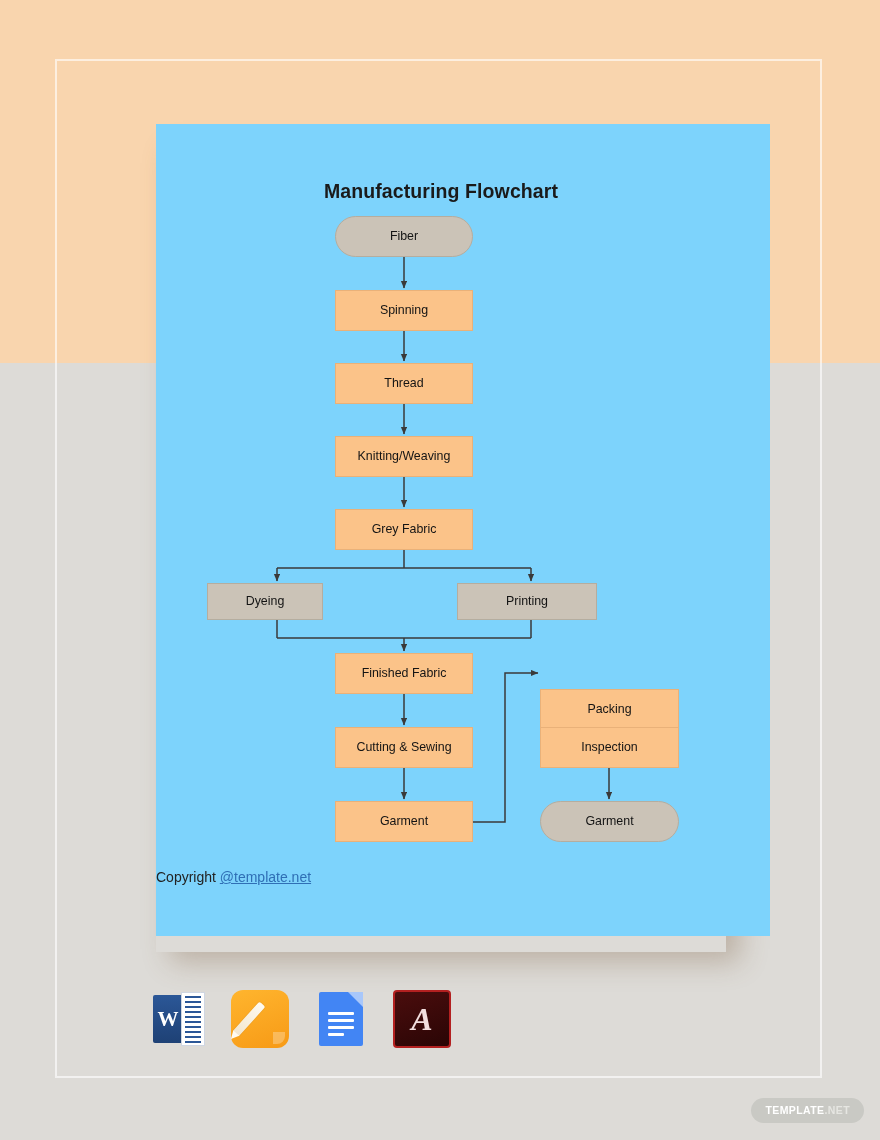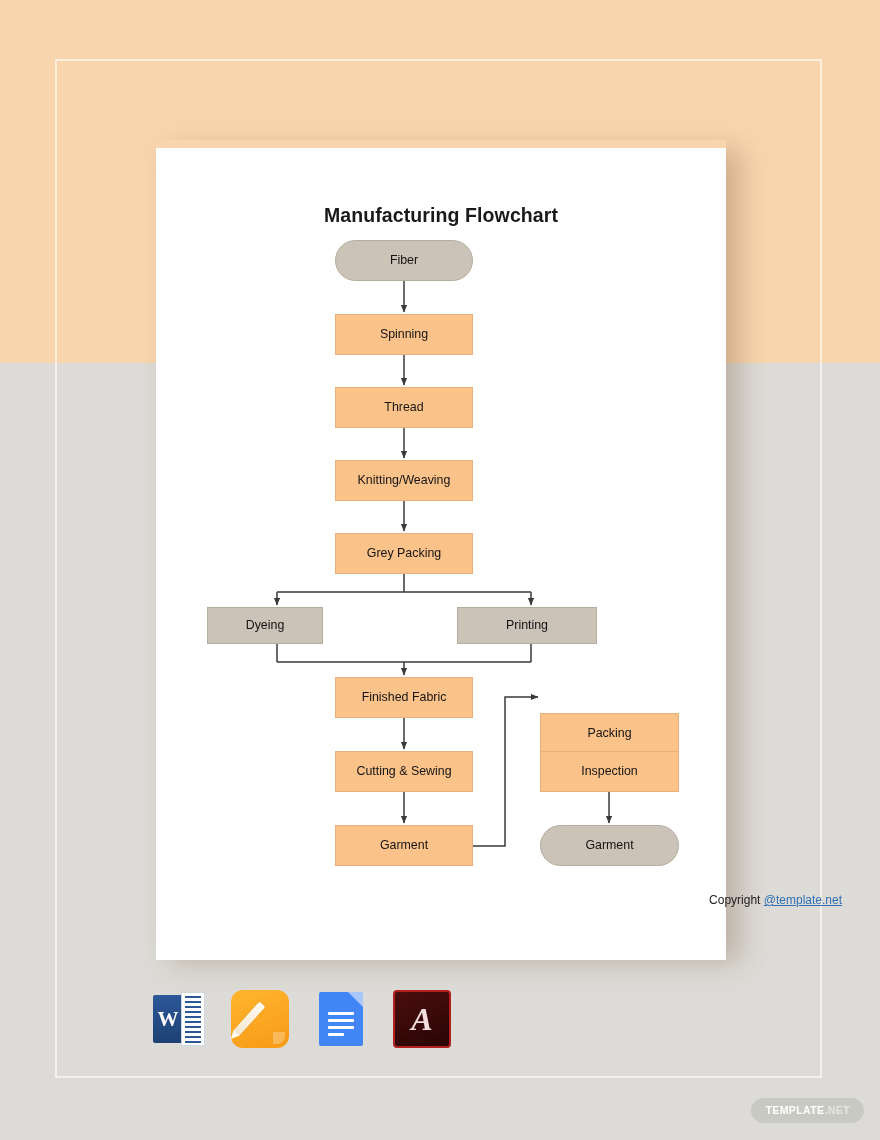--- a/index.html
+++ b/index.html
@@ -41,23 +41,24 @@
 
   
   #doc-shadow {
     position: absolute;
     left: 156px; top: 140px;
     width: 570px; height: 812px;
     box-shadow: 14px 10px 26px rgba(120, 92, 60, 0.33);
   }
   #doc-sheet {
     position: absolute;
-    left: 156px; top: 148px;
+    left: 156px; top: 124px;
     width: 570px; height: 812px;
-    background: #ffffff;
+    background: #7dd3fc;
+    padding-left: 44px;
   }
 
   #doc-title {
     position: absolute;
     left: 0; top: 56px;
     width: 570px;
     text-align: center;
     font-size: 19.5px;
     font-weight: bold;
     color: #1a1a1a;
@@ -98,22 +99,22 @@
   }
   .node.pill {
     border-radius: 22px;
   }
 
   
   #copyright {
     position: absolute;
     left: 0; top: 745px;
     width: 686px;
-    text-align: right;
-    font-size: 12px;
+    text-align: left;
+    font-size: 14px;
     color: #222;
   }
   #copyright .link {
     color: #2f6fb5;
   }
 
   
   #format-icons {
     position: absolute;
     left: 150px; top: 988px;
@@ -304,21 +305,21 @@
     <div class="node orange" style="left:179px;top:166px;width:138px;height:41px;">
       <span>Spinning</span>
     </div>
     <div class="node orange" style="left:179px;top:239px;width:138px;height:41px;">
       <span>Thread</span>
     </div>
     <div class="node orange" style="left:179px;top:312px;width:138px;height:41px;">
       <span>Knitting/Weaving</span>
     </div>
     <div class="node orange" style="left:179px;top:385px;width:138px;height:41px;">
-      <span>Grey Packing</span>
+      <span>Grey Fabric</span>
     </div>
     <div class="node gray" style="left:51px;top:459px;width:116px;height:37px;">
       <span>Dyeing</span>
     </div>
     <div class="node gray" style="left:301px;top:459px;width:140px;height:37px;">
       <span>Printing</span>
     </div>
     <div class="node orange" style="left:179px;top:529px;width:138px;height:41px;">
       <span>Finished Fabric</span>
     </div>

